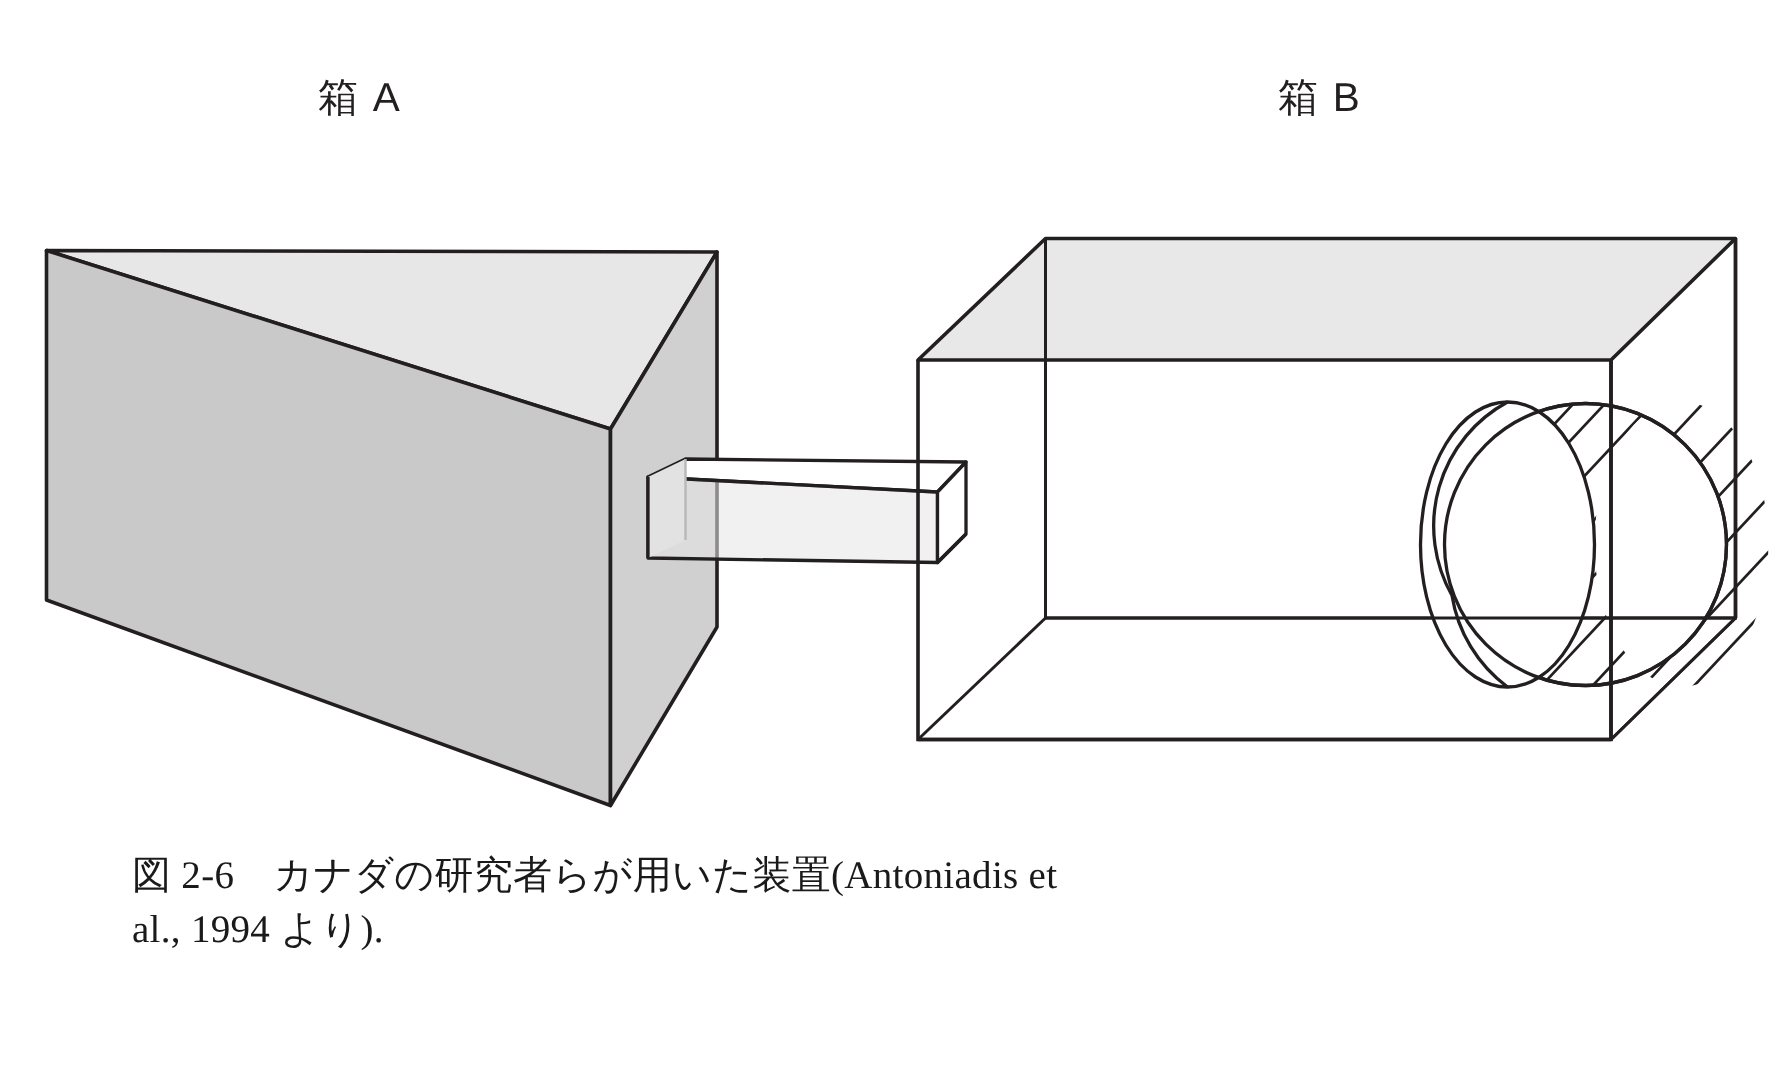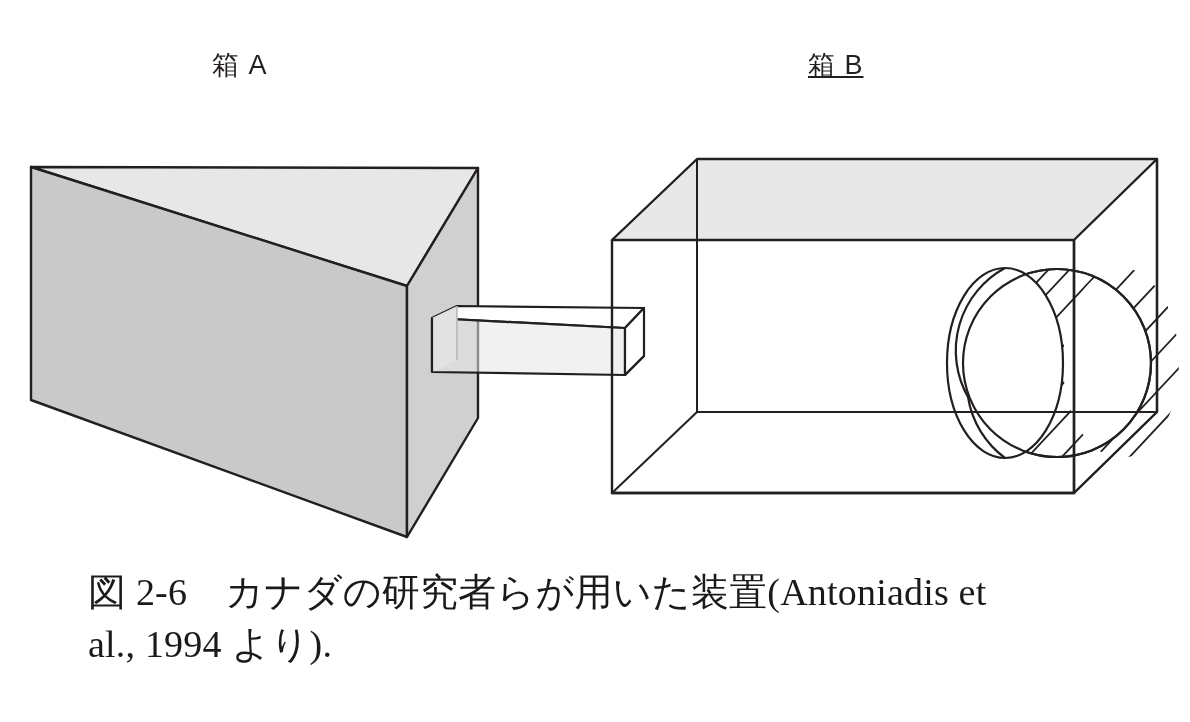--- a/index.html
+++ b/index.html
@@ -22,33 +22,33 @@
   }
   .box-label {
     position: absolute;
     font-family: "Liberation Sans", sans-serif;
     font-size: 27px;
     letter-spacing: 1px;
     color: #231f20;
     white-space: nowrap;
   }
   #label-box-a { left: 212px; top: 47px; text-align: center; }
-  #label-box-b { left: 808px; top: 47px; text-decoration: underline; }
+  #label-box-b { left: 852px; top: 47px; }
   #figure-svg {
     position: absolute;
     left: 0;
     top: 0;
   }
   #caption {
     position: absolute;
     left: 88px;
     top: 566px;
     width: 1070px;
     font-family: "Liberation Serif", serif;
-    font-size: 38px;
+    font-size: 26px;
     line-height: 1.38;
     color: #1a1a1a;
     letter-spacing: 0.2px;
   }
   #caption .cap-line { display: block; }
 </style>
 </head>
 <body>
 
 <div id="figure-root">

